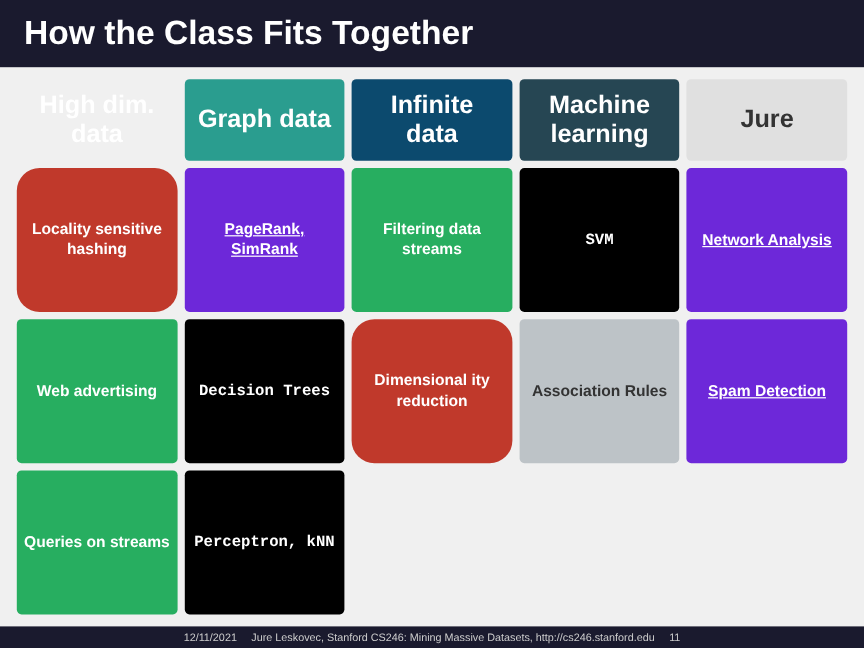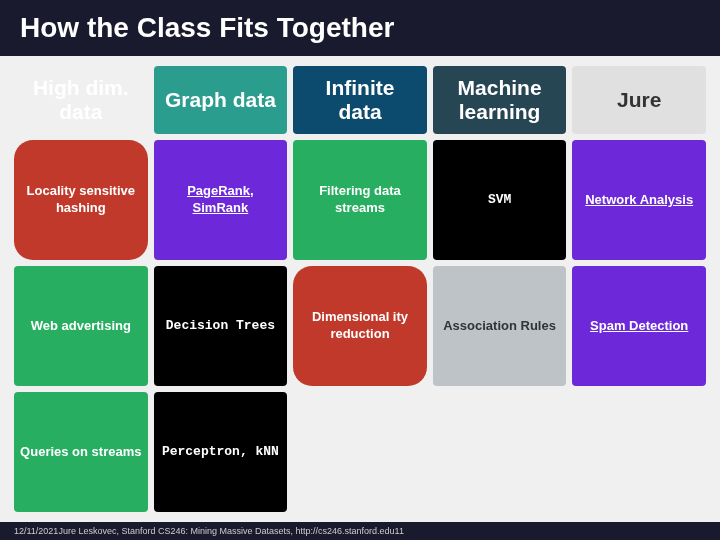--- a/index.html
+++ b/index.html
@@ -97,22 +97,23 @@
     .cell.green { background: #27ae60; }
     .cell.orange { background: #000000; font-family: Liberation Mono, monospace; }
     .cell.light-gray { background: #bdc3c7; color: #333; }
 
     .footer {
       background: #1a1a2e;
       color: #ccc;
       font-size: 9px;
       padding: 4px 14px;
       display: flex;
-      justify-content: flex-start;
+      justify-content: center;
       flex-shrink: 0;
+      gap: 12px;
     }
   </style>
 </head>
 <body>
 
 <div class="page">
 
   <div class="header">
     <span>How the Class Fits Together</span>
   </div>

